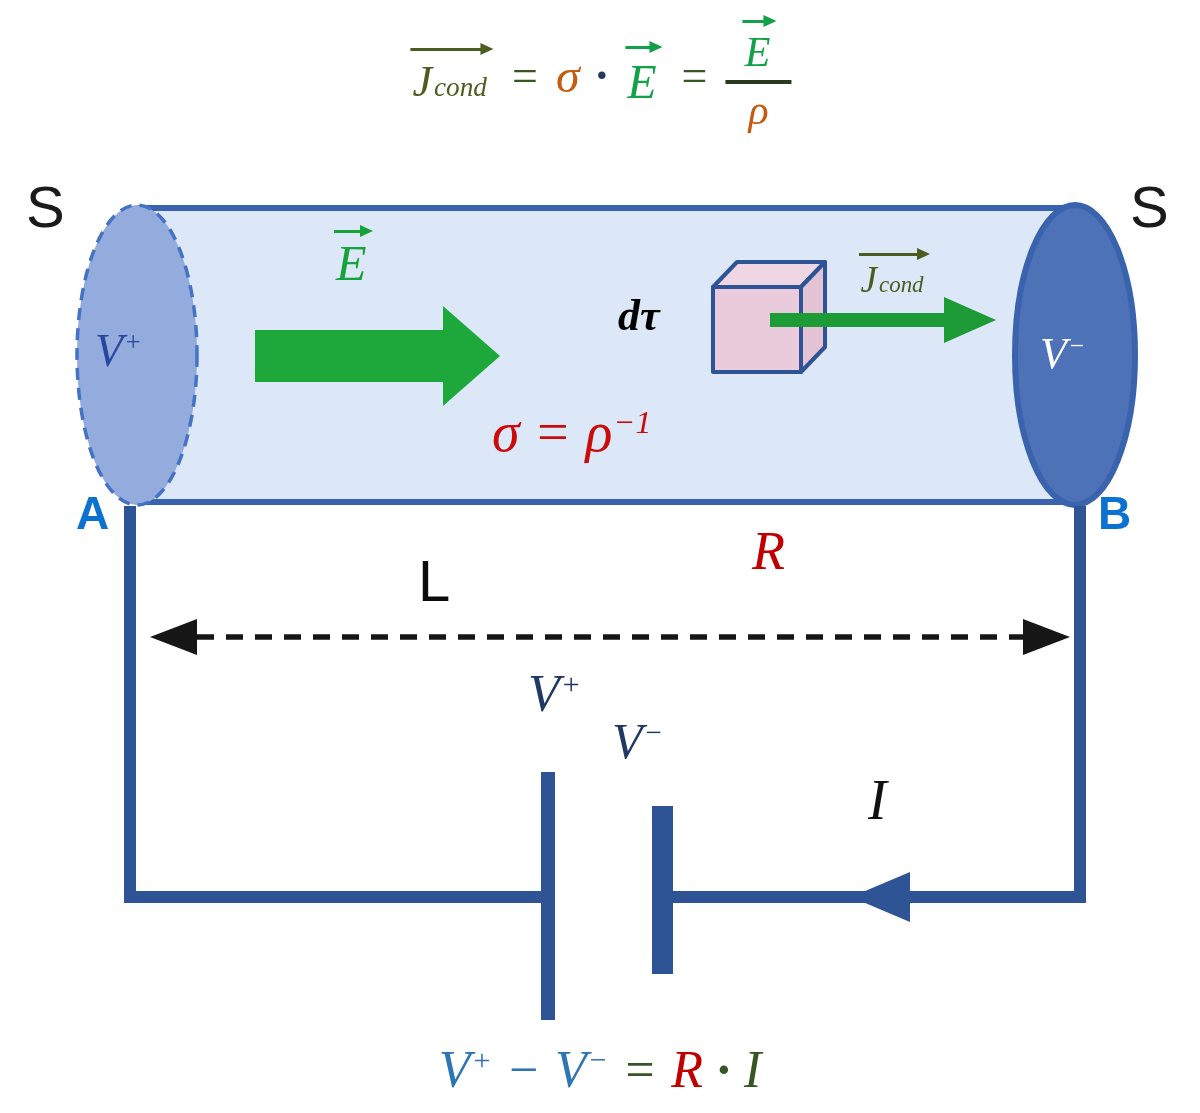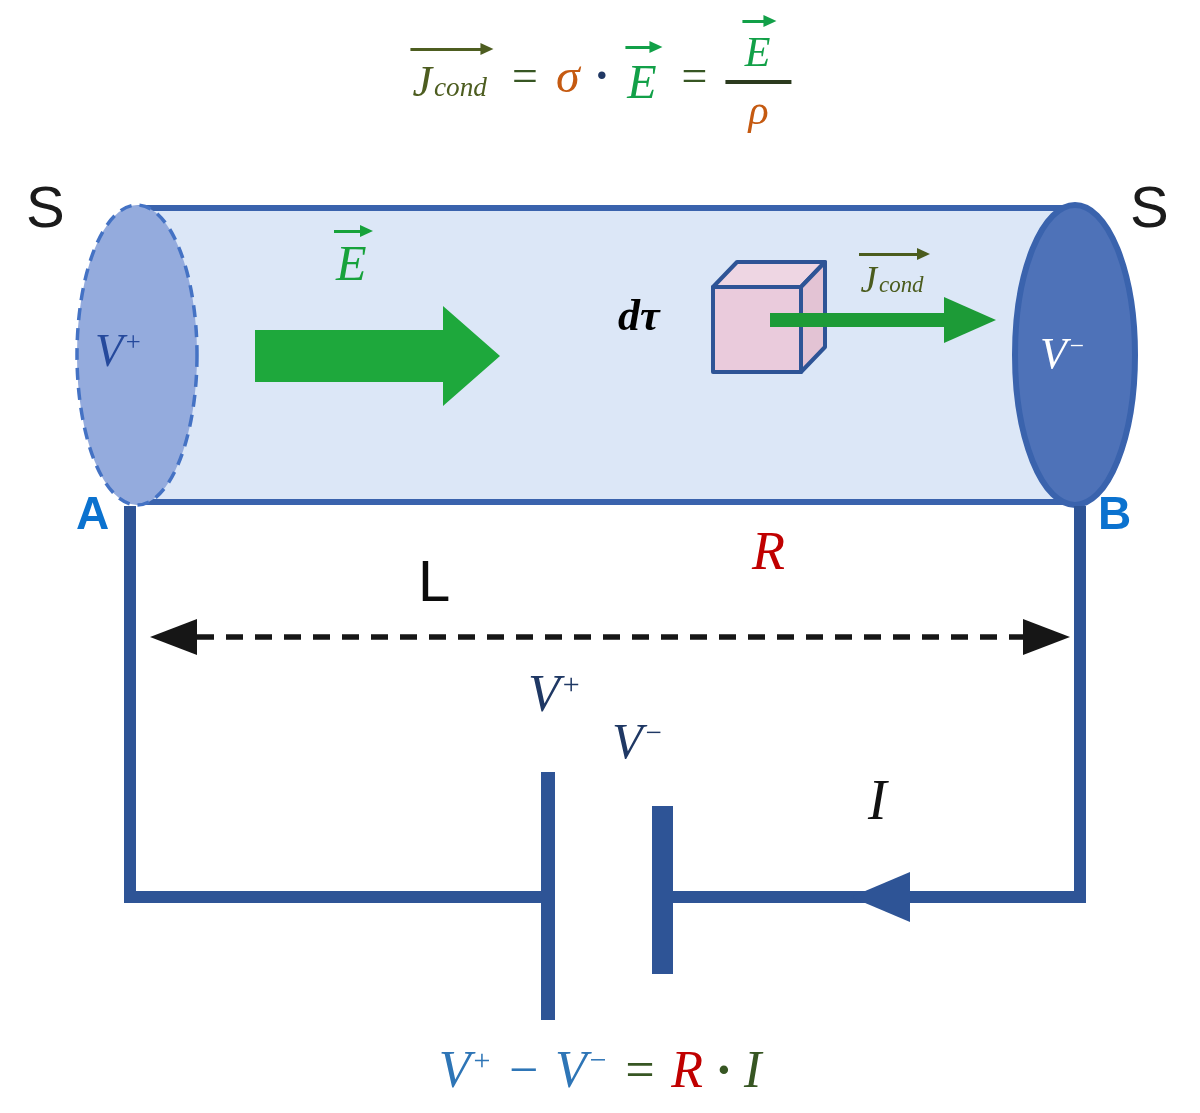--- a/index.html
+++ b/index.html
@@ -100,20 +100,23 @@
   </span>
 
   <span class="lbl vec" style="left:332px; top:226px; font-size:50px; color:#17a23b;">E</span>
 
   <span class="lbl" style="left:618px; top:294px; font-size:44px; color:#000; font-weight:600;font-family:Liberation Serif, serif;">dτ</span>
 
   <span class="lbl vec" style="left:812px; top:238px; font-size:37px; color:#4b5c1e;">
     <span>J</span><span class="sub">cond</span>
   </span>
 
+  <span class="lbl" style="left:492px; top:404px; font-size:56px; color:#cb0a0a;">
+    <span>σ = ρ</span><span class="sp">−1</span>
+  </span>
 
   
   <span class="lbl sans" style="left:76px; top:490px; font-size:46px; font-weight:bold; color:#0b72cf;">A</span>
   <span class="lbl sans" style="left:1098px; top:490px; font-size:46px; font-weight:bold; color:#0b72cf;">B</span>
   <span class="lbl" style="left:752px; top:524px; font-size:54px; color:#c00000;">R</span>
   <span class="lbl sans" style="left:418px; top:552px; font-size:58px; color:#0c0c0c;">L</span>
 
   
   <span class="lbl" style="left:528px; top:668px; font-size:52px; color:#1f3864;">
     <span>V</span><span class="sp">+</span>

